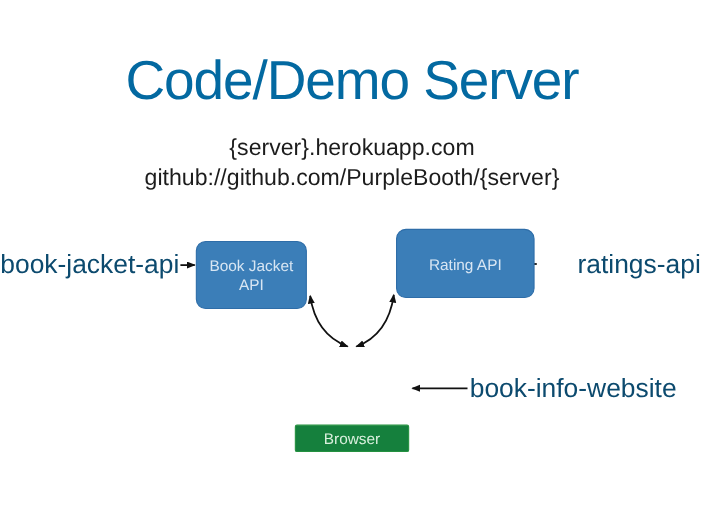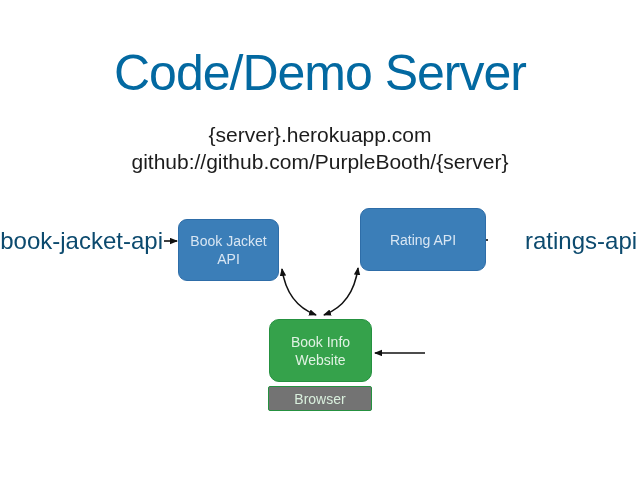--- a/index.html
+++ b/index.html
@@ -31,21 +31,21 @@
   }
   .node.blue{
     background:#3b7eb8;border:1px solid #2e6da8;border-radius:9px;
     color:#d8e6f3;
   }
   .node.green{
     background:#35a24b;border:1px solid #259140;border-radius:10px;
     color:#e0f2e3;
   }
   .node.browser{
-    background:#737373;border:1px solid #259140;border-radius:2px;
+    background:#15803d;border:1px solid #259140;border-radius:2px;
     color:#d9efdd;
   }
   #box-book-jacket{left:178px;top:219px;width:101px;height:62px;}
   #box-rating{left:360px;top:208px;width:126px;height:63px;}
   #box-book-info{left:269px;top:319px;width:103px;height:63px;}
   #box-browser{left:268px;top:386px;width:104px;height:25px;}
   .annotation{
     position:absolute;
     font-size:24px;font-weight:300;color:#0c4a6e;
     white-space:nowrap;line-height:28px;
@@ -85,25 +85,22 @@
 
   <div class="node blue" id="box-book-jacket">
     <span>Book Jacket</span>
     <span>API</span>
   </div>
 
   <div class="node blue" id="box-rating">
     <span>Rating API</span>
   </div>
 
-  <div class="node green" id="box-book-info">
-    <span>Book Info</span>
-    <span>Website</span>
-  </div>
 
   <div class="node browser" id="box-browser">
     <span>Browser</span>
   </div>
 
   <div class="annotation" id="ann-book-jacket">book-jacket-api</div>
   <div class="annotation" id="ann-ratings">ratings-api</div>
+  <div class="annotation" id="ann-book-info">book-info-website</div>
 
 </div>
 
 </body></html>

